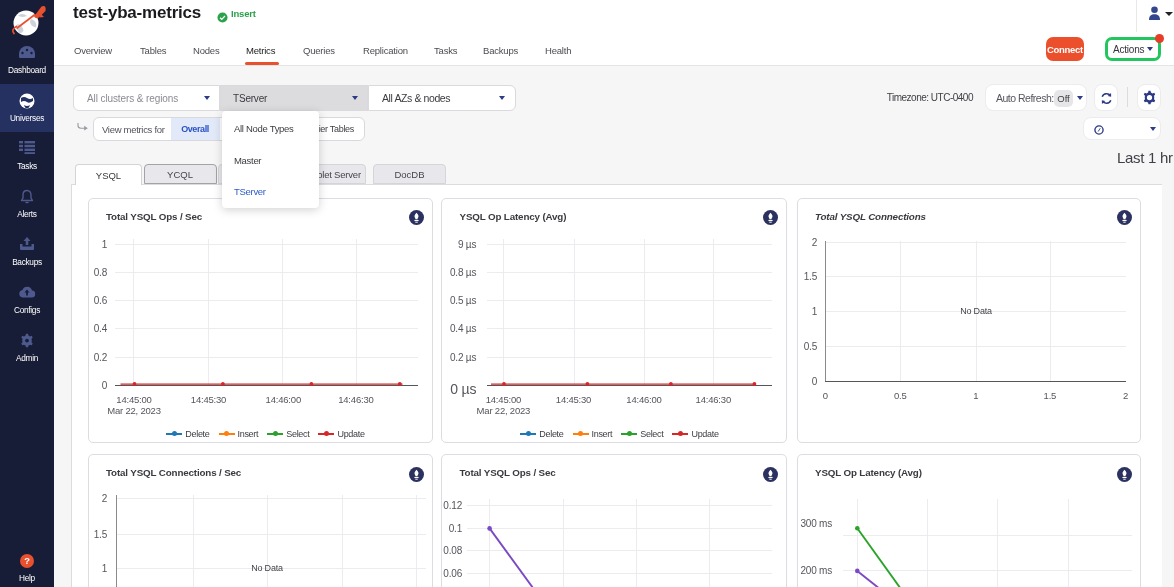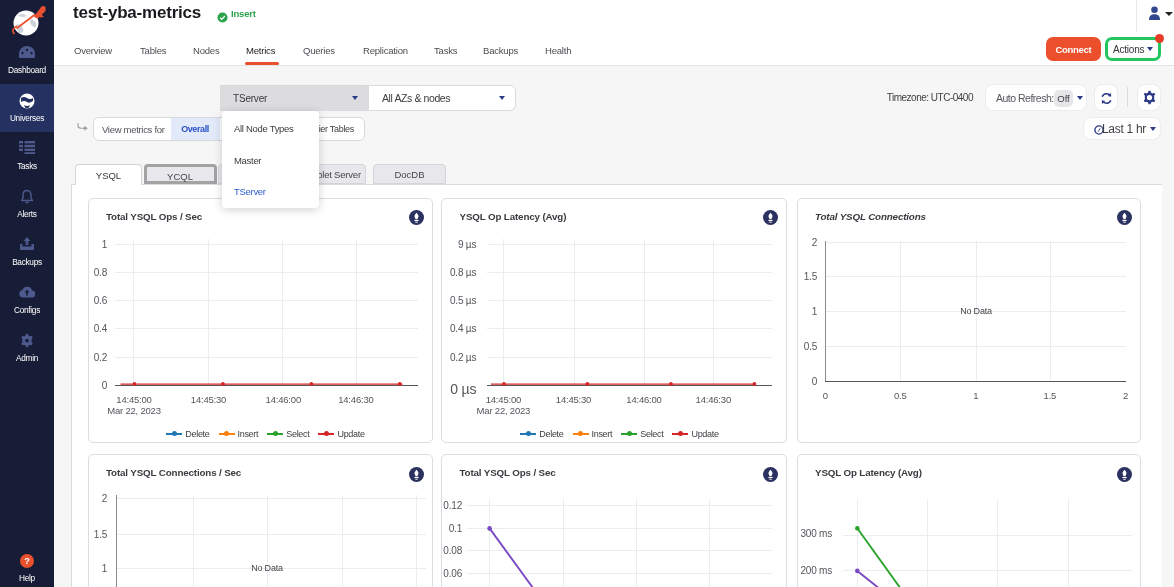--- a/index.html
+++ b/index.html
@@ -17,21 +17,21 @@
 
 
 #header { position:absolute; left:54px; top:0; width:1120px; height:66px; background:#fff; border-bottom:1px solid #e4e4e6; z-index:5; }
 #title { position:absolute; left:19px; top:3px; font-size:17px; font-weight:bold; color:#1b1b1f; letter-spacing:-0.2px; }
 .navtab { position:absolute; top:45px; font-size:9.5px; color:#4c4c52; letter-spacing:-0.2px; }
 .navtab.active { color:#222; }
 #underline { position:absolute; left:191px; top:62px; width:34px; height:3px; background:#e9502d; border-radius:2px; }
 
 
 .btn { position:absolute; border-radius:7px; font-size:9.5px; display:flex; align-items:center; justify-content:center; }
-#connect { left:992px; top:37px; width:55px; height:24px; background:#eb4f2b; color:#fff; font-weight:bold; letter-spacing:-0.3px; }
+#connect { left:992px; top:37px; width:38px; height:24px; background:#eb4f2b; color:#fff; font-weight:bold; letter-spacing:-0.3px; }
 #actions { left:1051px; top:37px; width:56px; height:24px; background:#fff; border:3px solid #22c55e; color:#33333a; font-size:10px; letter-spacing:-0.2px; }
 #reddot { position:absolute; left:1101px; top:34px; width:9px; height:9px; border-radius:50%; background:#e73c28; }
 
 
 #gray { position:absolute; left:54px; top:66px; width:1120px; height:521px; background:#f6f6f7; }
 
 
 .fbox { position:absolute; top:19px; height:26px; border:1px solid #d9d9de; background:#fff; font-size:11px; }
 .caret { position:absolute; width:0; height:0; border-left:3px solid transparent; border-right:3px solid transparent; border-top:4px solid #2d3a85; top:50%; margin-top:-2px; }
 .ftext { position:absolute; top:50%; transform:translateY(-50%); white-space:nowrap; }
@@ -85,20 +85,24 @@
     <div class="abs" style="left:1082px; top:0; width:1px; height:32px; background:#e8e8ea;"></div>
     <svg class="abs" style="left:1094px; top:6px;" width="13" height="15" viewBox="0 0 13 15">
       <circle cx="6.5" cy="3.8" r="3.3" fill="#33478f"></circle>
       <path d="M1 14 C1 9.8 3.3 8.2 6.5 8.2 C9.7 8.2 12 9.8 12 14 Z" fill="#33478f"></path>
     </svg>
     <div class="abs" style="left:1111px; top:12px; width:0; height:0; border-left:4px solid transparent; border-right:4px solid transparent; border-top:4.5px solid #222;"></div>
   </div>
 
   <div id="gray">
 
+    <div class="fbox" style="left:19px; width:147px; border-radius:6px 0 0 6px;">
+      <div class="ftext" style="left:13px; color:#8b8b92; font-size:10px; letter-spacing:-0.1px;">All clusters &amp; regions</div>
+      <div class="caret" style="left:130px;"></div>
+    </div>
     <div class="fbox" style="left:166px; width:148px; background:#dcdcdf;">
       <div class="ftext" style="left:12px; color:#3b3b40; font-size:10px; letter-spacing:-0.2px;">TServer</div>
       <div class="caret" style="left:131px;"></div>
     </div>
     <div class="fbox" style="left:314px; width:148px; border-radius:0 6px 6px 0;">
       <div class="ftext" style="left:13px; color:#3b3b40; font-size:10.5px; letter-spacing:-0.4px;">All AZs &amp; nodes</div>
       <div class="caret" style="left:130px;"></div>
     </div>
 
     <div class="abs" style="right:201px; top:25.5px; font-size:10px; color:#414146; letter-spacing:-0.5px;">Timezone: UTC-0400</div>
@@ -132,26 +136,26 @@
       <div class="abs" style="left:76.5px; top:0px; width:49px; height:22px; background:#e2e9f8; display:flex; align-items:center; justify-content:center; font-size:9px; font-weight:bold; color:#2b53c6; letter-spacing:-0.4px;">Overall</div>
       <div class="abs" style="left:193px; top:0; width:79px; height:22px; border-left:1px solid #d8d9de; font-size:9px; color:#3f3f46; letter-spacing:-0.3px;">
           <span style="position:absolute; right:12px; top:6px;">Outlier Tables</span>
         </div>
     </div>
     <div class="abs" style="left:1029px; top:51px; width:78px; height:23px; background:#fff; border-radius:8px; border:1px solid #ececee;">
       <svg width="10" height="10" viewBox="0 0 11 11" style="position:absolute;left:10px;top:6.5px;">
         <circle cx="5.5" cy="5.5" r="4.5" stroke="#2d3a85" stroke-width="1.5" fill="none"></circle>
         <path d="M6.8 3.6 L4.6 7.2" stroke="#2d3a85" stroke-width="1" fill="none"></path>
       </svg>
-      <div class="ftext" style="left:18px; font-size:12px; color:#3f3f46; letter-spacing:-0.3px;">Last 1 hr</div>
+      <div class="ftext" style="left:33px; font-size:15px; color:#3f3f46; letter-spacing:-0.3px;margin-top:28px;">Last 1 hr</div>
       <div class="caret" style="left:66px; border-top-color:#2d3a85; border-left-width:3px; border-right-width:3px; border-top-width:4px;"></div>
     </div>
 
     <div class="abs" style="left:21px; top:97.5px; width:67px; height:21px; background:#fff; border:1px solid #d3d3d8; border-bottom:none; border-radius:4px 4px 0 0; z-index:3; text-align:center; line-height:21px; font-size:9.5px; color:#3a3a40;">YSQL</div>
-    <div class="abs" style="left:89.5px; top:97.5px; width:73px; height:20px; background:#e7e7ec; border:3px solid #a3a3a3; border-radius:4px 4px 0 0; text-align:center; line-height:20px; font-size:9.5px; color:#45454c;">YCQL</div>
+    <div class="abs" style="left:89.5px; top:97.5px; width:73px; height:20px; background:#e7e7ec; border:1px solid #a3a3a3; border-radius:4px 4px 0 0; text-align:center; line-height:20px; font-size:9.5px; color:#45454c;">YCQL</div>
     <div class="abs" style="left:164px; top:97.5px; width:73px; height:20px; background:#e7e7ec; border:1px solid #d4d4d9; border-radius:4px 4px 0 0; text-align:center; line-height:20px; font-size:9.5px; color:#45454c;">YEDIS</div>
     <div class="abs" style="left:238.5px; top:97.5px; width:73.5px; height:20px; background:#e7e7ec; border:1px solid #d4d4d9; border-radius:4px 4px 0 0; line-height:20px; font-size:9.5px; color:#45454c; letter-spacing:-0.2px;">
         <span style="position:absolute;left:14px;white-space:nowrap;">Tablet Server</span>
       </div>
     <div class="abs" style="left:319px; top:97.5px; width:73px; height:20px; background:#e7e7ec; border:1px solid #d4d4d9; border-radius:4px 4px 0 0; text-align:center; line-height:20px; font-size:9.5px; color:#45454c;">DocDB</div>
 
     <div id="panel"></div>
 
 <div class="card" style="left:33.5px;top:131.5px;width:345.0px;height:245.5px;overflow:hidden;">
 <div class="ctitle" style="left:17.5px;">Total YSQL Ops / Sec</div>
@@ -344,21 +348,21 @@
 </div>
 
 <div class="card" style="left:742.5px;top:387.5px;width:344.0px;height:250.0px;overflow:hidden;">
 <div class="ctitle" style="left:17.5px;">YSQL Op Latency (Avg)</div>
 <svg class="abs" style="left:319.0px;top:12.5px;" width="15" height="15" viewBox="0 0 16 16">
 <circle cx="8" cy="8" r="8" fill="#2c3260"></circle>
 <path fill="#fff" d="M8 2.8 C6.3 4.5 5.6 6 6 7.5 C6.3 8.4 6.9 8.9 6.9 9.8 L9.1 9.8 C9.1 8.9 9.7 8.4 10 7.5 C10.4 6 9.7 4.5 8 2.8 Z"></path>
 <rect x="5.8" y="10.6" width="4.4" height="1.2" fill="#fff"></rect>
 <rect x="6.7" y="12.5" width="2.6" height="1" fill="#fff"></rect>
 </svg>
-<div class="ylab" style="left:-25.5px;width:60px;top:78px;font-size:10px;">300 ms</div>
+<div class="ylab" style="left:-25.5px;width:60px;top:68px;font-size:10px;">300 ms</div>
 <div class="ylab" style="left:-25.5px;width:60px;top:115.9px;font-size:10px;">200 ms</div>
 <div class="gl" style="top:44.5px;height:205.5px;left:59px;"></div>
 <div class="gl" style="top:44.5px;height:205.5px;left:129.1px;"></div>
 <div class="gl" style="top:44.5px;height:205.5px;left:199.6px;"></div>
 <div class="gl" style="top:44.5px;height:205.5px;left:270.1px;"></div>
 <div class="hl" style="left:45.5px;width:289.0px;top:80.2px;"></div>
 <div class="hl" style="left:45.5px;width:289.0px;top:115.9px;"></div>
 <svg class="abs" style="left:0;top:0;" width="344" height="250">
           <path d="M59.3 73.3 L186.4 250" stroke="#2aa32a" stroke-width="1.9" fill="none"></path>
           <circle cx="59.3" cy="73.3" r="2.3" fill="#2aa32a"></circle>

